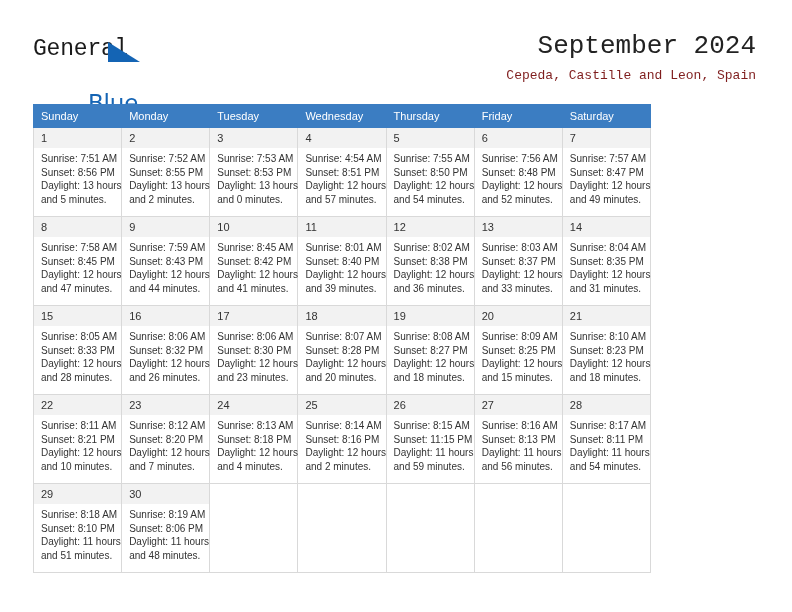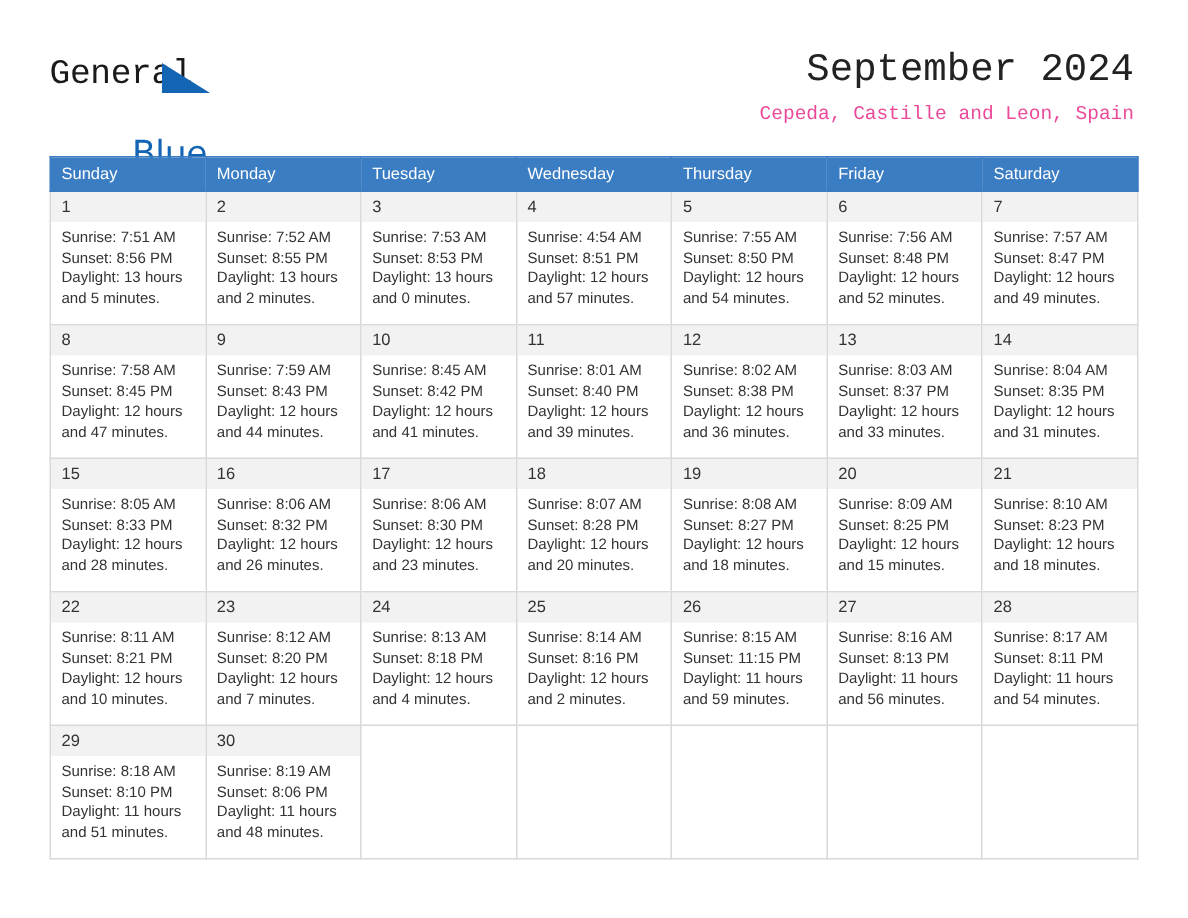--- a/index.html
+++ b/index.html
@@ -77,31 +77,31 @@
     font-size: 26px;
     font-weight: 400;
     color: #222222;
     line-height: 32px;
     white-space: nowrap;
   }
   .cal-subtitle {
     margin-top: 6px;
     font-size: 13px;
     font-weight: 400;
-    color: #ec4899;
+    color: #7f1d1d;
     line-height: 16px;
     white-space: nowrap;
   }
 
   
   .calendar {
     position: absolute;
     left: 33px;
     top: 104px;
-    width: 726px;
+    width: 618px;
     border-collapse: collapse;
     table-layout: fixed;
   }
   .calendar th {
     background: #3b7dc2;
     color: #ffffff;
     font-size: 11px;
     font-weight: 400;
     text-align: left;
     padding: 5px 0 5px 7px;

